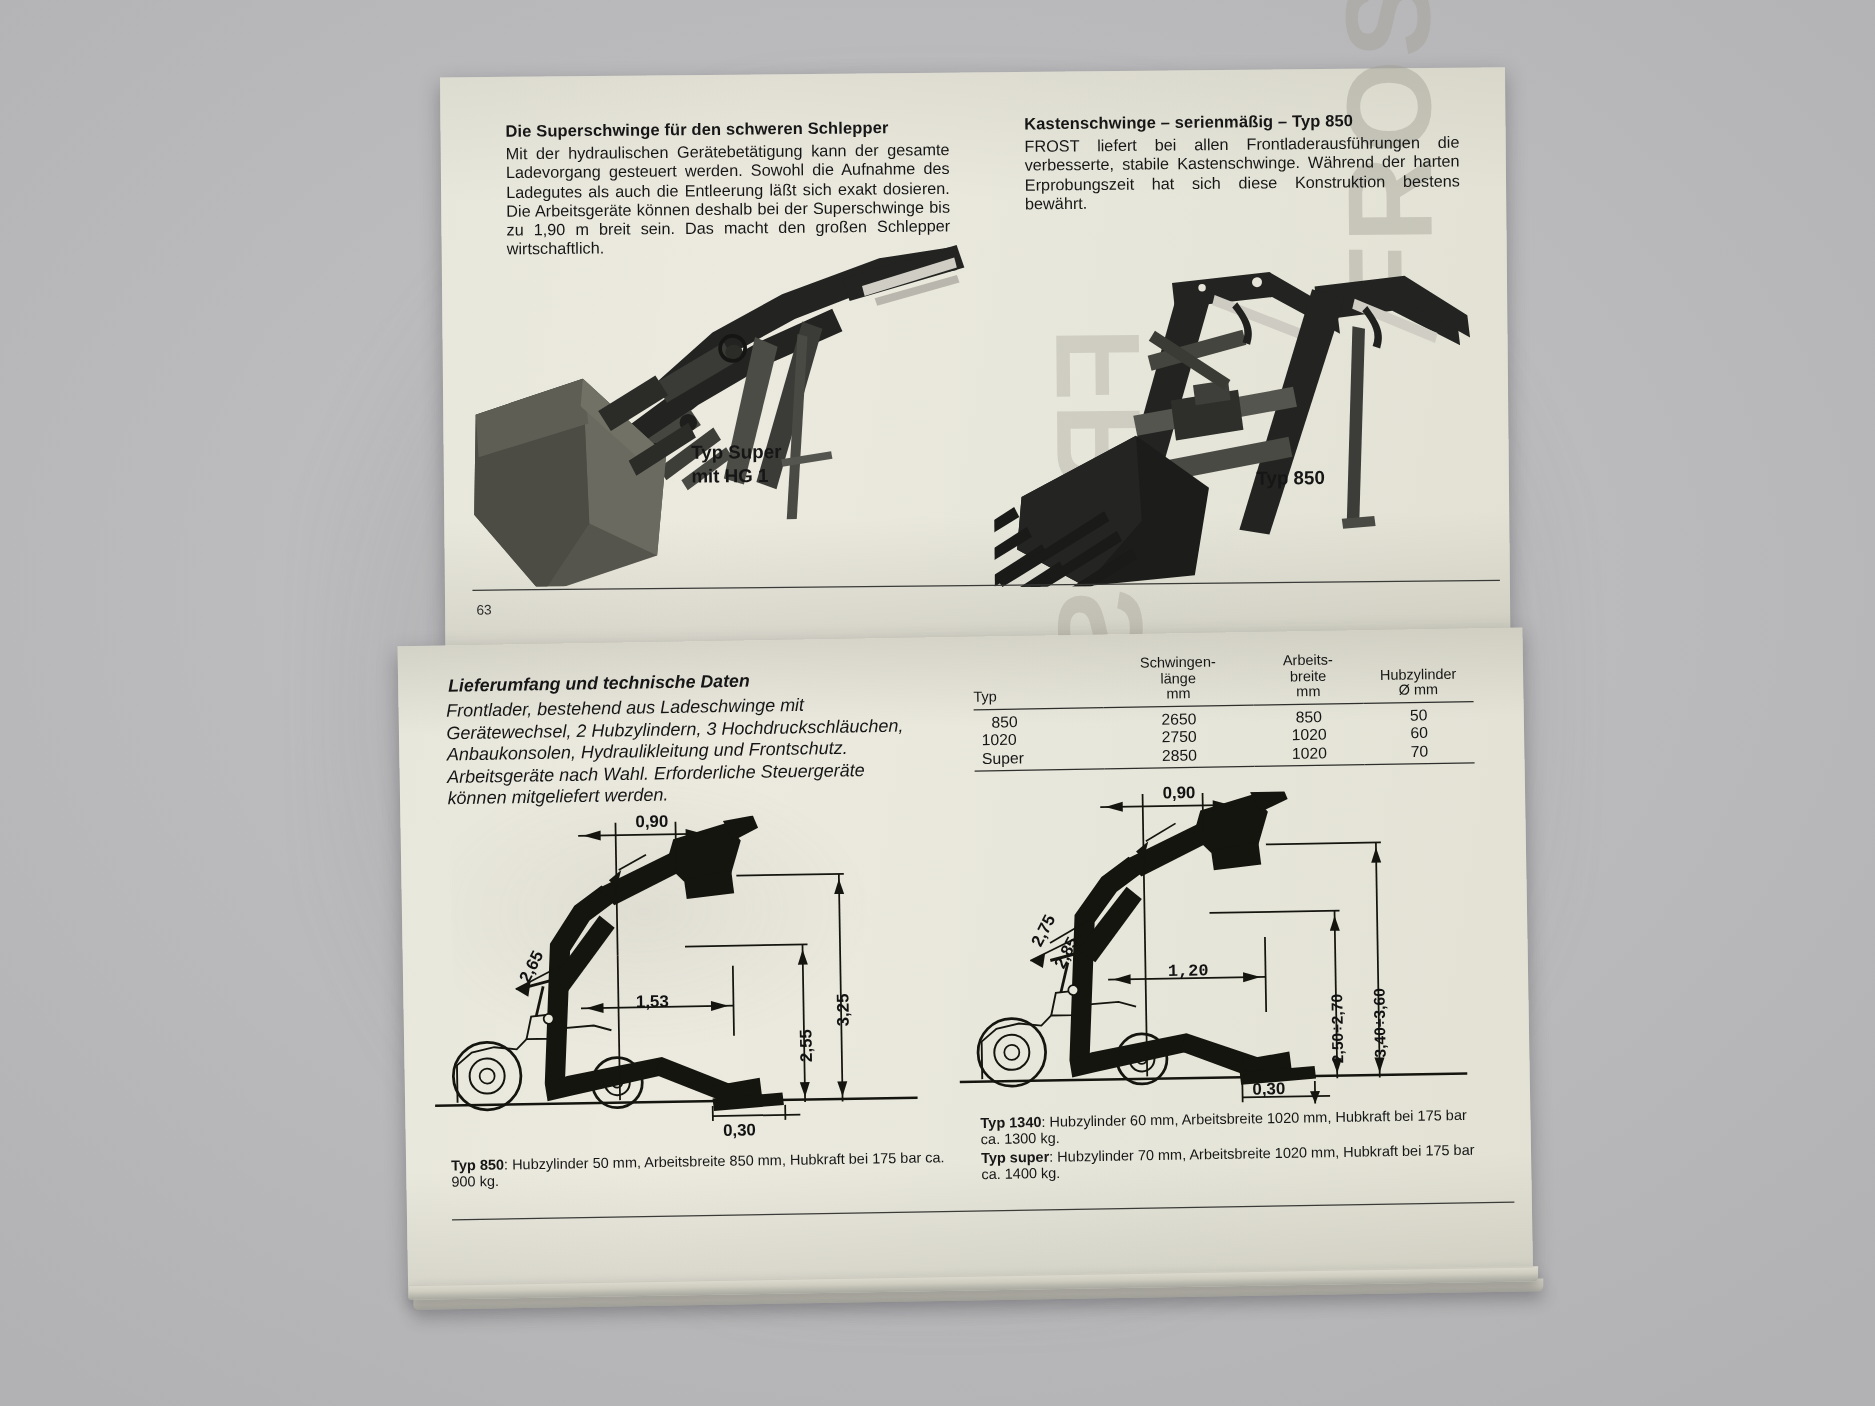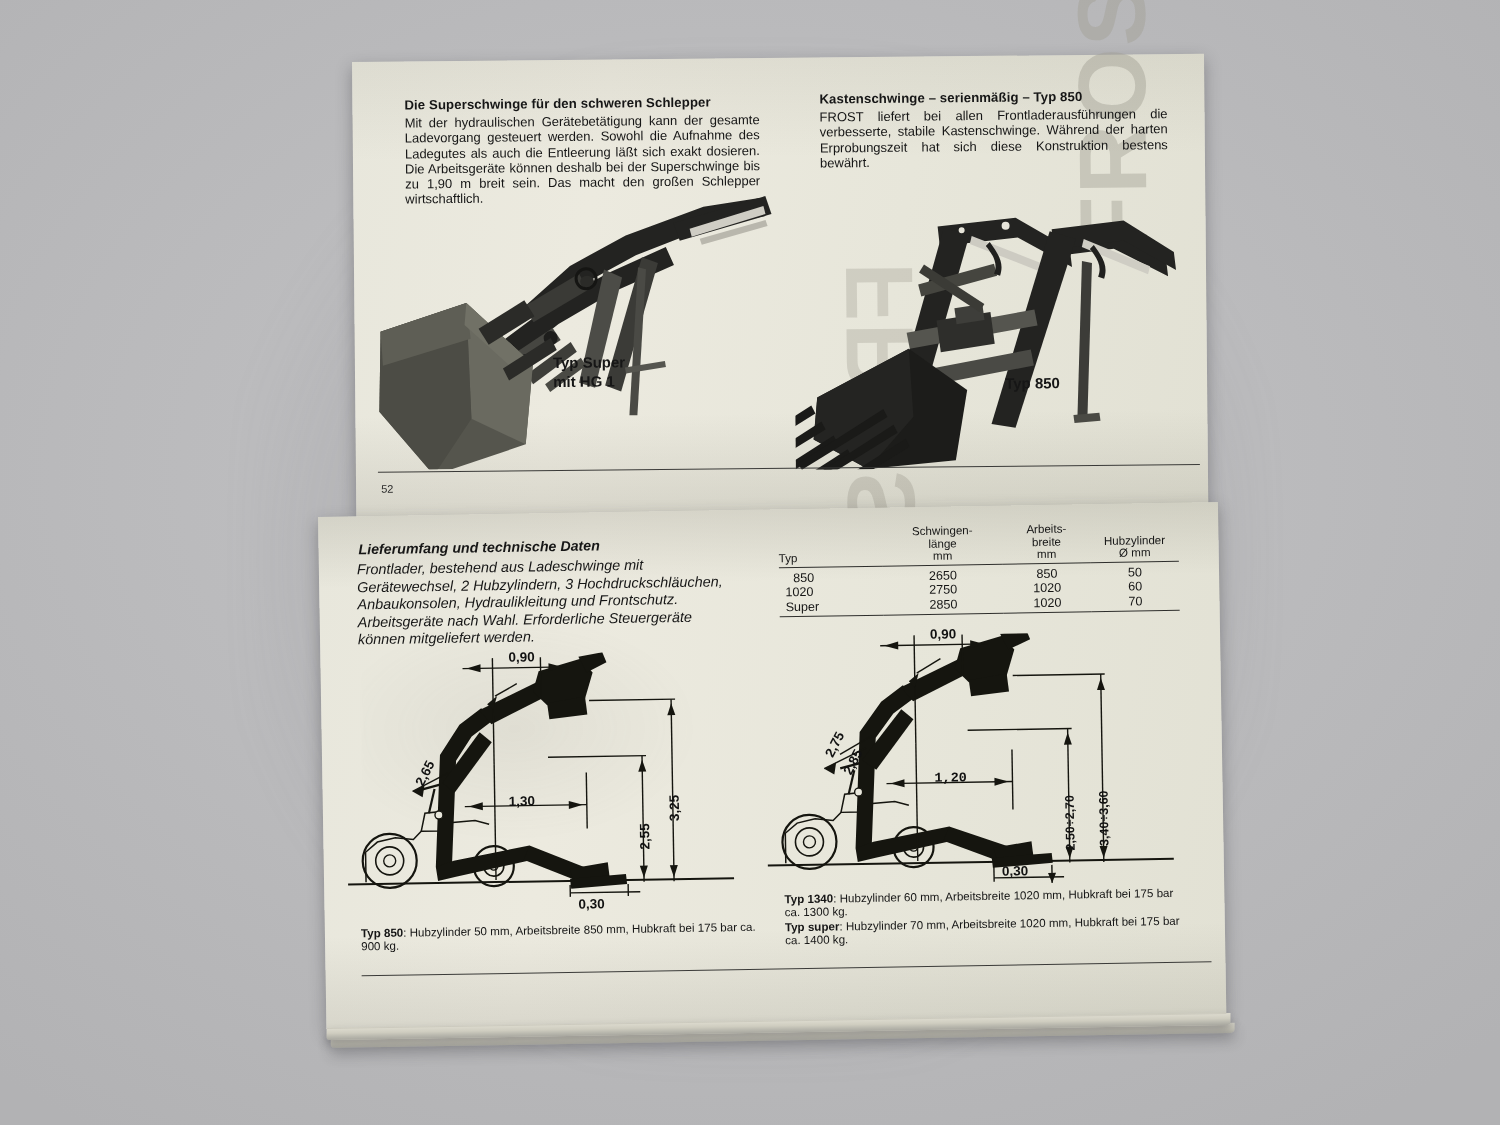--- a/index.html
+++ b/index.html
@@ -258,21 +258,21 @@
         <path d="M16,236 L-70,290 L-66,296 L20,244 Z"></path>
         <path d="M26,252 L-60,306 L-56,312 L30,260 Z"></path>
         <path d="M38,266 L-48,320 L-44,326 L42,274 Z"></path>
       </g>
     </svg>
   </div>
 
   <div class="caption" style="position:absolute;left:650px;top:318px;">Typ 850</div>
 
   <div class="rule" style="left:22px;right:8px;bottom:44px;"></div>
-  <div class="pagenum">52</div>
+  <div class="pagenum">63</div>
 </div>
 
 <div class="page" id="page-bottom">
   <div class="edgestack2"></div>
   <div class="edgestack"></div>
   <div class="topshade"></div>
 
   <div class="ghost" style="left:40px;top:100px;width:340px;height:230px;
        background:radial-gradient(ellipse at 45% 50%, #7a7a70 0%, rgba(160,158,146,0) 70%);"></div>
 
@@ -403,21 +403,21 @@
         <polygon points="330,52 326,64 334,64"></polygon>
         <polygon points="330,226 326,214 334,214"></polygon>
         <polygon points="300,108 296,120 304,120"></polygon>
         <polygon points="300,226 296,214 304,214"></polygon>
         <polygon points="70,136 82,130 80,142"></polygon>
         <polygon points="156,42 146,50 152,56"></polygon>
       </g>
     </svg>
     <div class="dim" style="left:168px;top:-4px;">0,90</div>
     <div class="dim rotdiag" style="left:70px;top:126px;">2,65</div>
-    <div class="dim" style="left:166px;top:140px;">1,30</div>
+    <div class="dim" style="left:166px;top:140px;">1,53</div>
     <div class="dim rot90" style="left:324px;top:170px;">3,25</div>
     <div class="dim rot90" style="left:294px;top:198px;">2,55</div>
     <div class="dim" style="left:234px;top:244px;">0,30</div>
   </div>
 
   <div class="drawwrap" style="left:440px;top:128px;width:430px;height:265px;">
     <svg width="430" height="265" viewBox="0 0 430 265">
       <g stroke="#15150f" fill="none" stroke-width="1.5">
         <line x1="4" y1="228" x2="410" y2="228" stroke-width="2"></line>
         <path d="M22,226 L22,196 L34,186 L52,182 L70,184 L78,176 L96,176 L104,168 L132,166 L146,170"></path>

